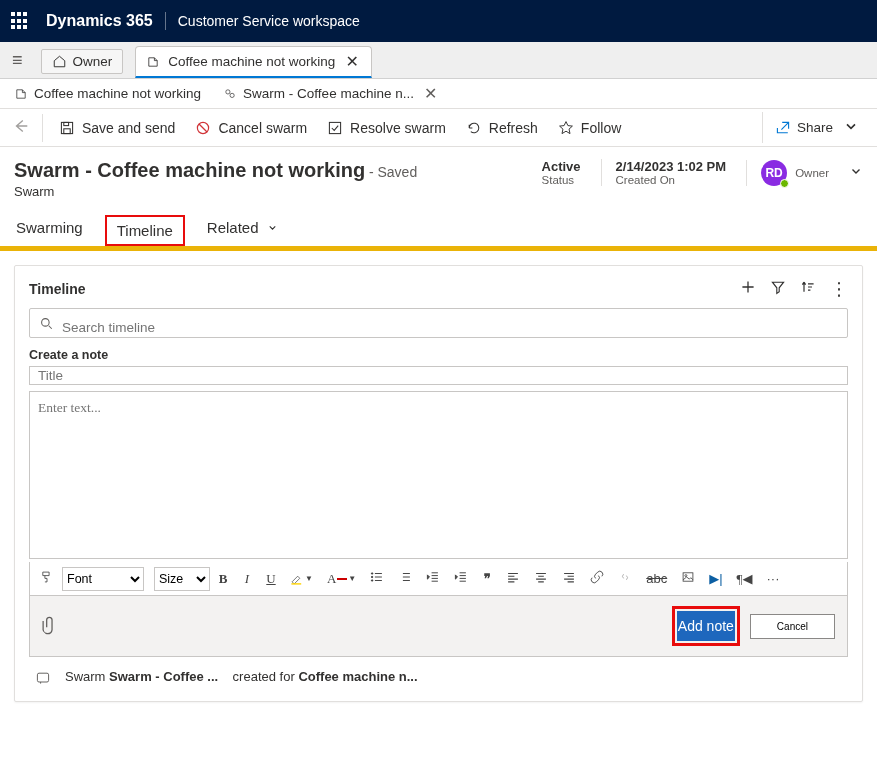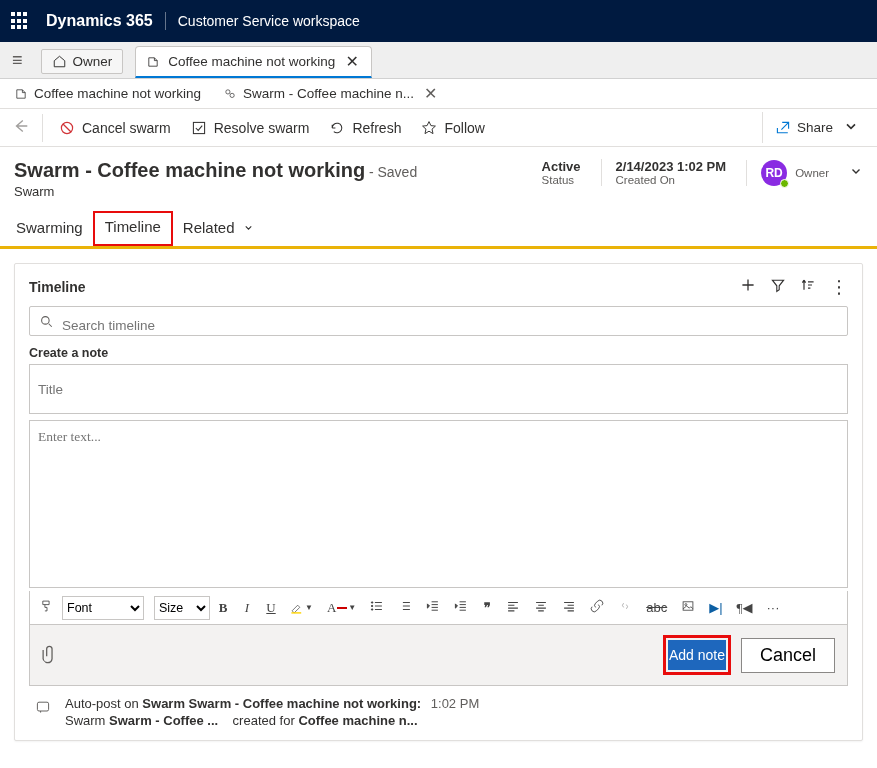--- a/index.html
+++ b/index.html
@@ -44,56 +44,56 @@
   .rec-meta { display: flex; align-items: center; gap: 20px; }
   .meta-block { border-left: 1px solid #e1dfdd; padding-left: 14px; }
   .meta-block:first-child { border-left: none; padding-left: 0; }
   .meta-label { font-size: 11.5px; color: #605e5c; }
   .meta-value { font-size: 13px; font-weight: 600; }
   .avatar { width: 26px; height: 26px; border-radius: 50%; background: #8a2be2; color: #fff; display: inline-flex; align-items: center; justify-content: center; font-size: 12px; font-weight: 600; position: relative; }
   .avatar .dot { position: absolute; bottom: -2px; right: -2px; width: 9px; height: 9px; border-radius: 50%; background: #6bb700; border: 1.5px solid #fff; }
   .chev-down { cursor: pointer; }
 
   
-  .page-tabs { display: flex; gap: 8px; padding: 4px 14px 0 14px; border-bottom: 3px solid #eab308; }
+  .page-tabs { display: flex; gap: 20px; padding: 4px 14px 0 14px; border-bottom: 5px solid #eab308; align-items: flex-end; }
   .ptab { padding: 8px 2px 10px 2px; cursor: pointer; font-size: 15px; }
   .ptab.active { border-bottom: 3px solid #0e53bd; }
   .ptab.highlight { border: 2.5px solid #e80c0c; padding: 5px 10px; }
   .ptab .chev { margin-left: 4px; }
 
   
   .work-area { padding: 14px; }
   .card { border: 1px solid #e1dfdd; border-radius: 2px; padding: 12px 14px; background: #fff; box-shadow: 0 1px 2px rgba(0,0,0,0.05); }
   .card-head { display: flex; justify-content: space-between; align-items: center; margin-bottom: 8px; }
   .card-head h3 { margin: 0; font-size: 14px; font-weight: 600; }
   .card-actions { display: flex; gap: 14px; align-items: center; font-size: 16px; }
   .card-actions span { cursor: pointer; }
   .card-actions svg { width: 16px; height: 16px; cursor: pointer; stroke: #323130; }
 
   .search-wrap { position: relative; margin-bottom: 10px; }
   .search-wrap svg { position: absolute; left: 10px; top: 8px; width: 15px; height: 15px; color: #605e5c; }
   .search-input { width: 100%; height: 30px; padding: 12px 10px 4px 32px; border: 1px solid #c8c6c4; border-radius: 2px; font-size: 13.5px; }
 
   .section-label { font-size: 12.5px; font-weight: 600; margin: 4px 0; }
-  .title-input { width: 100%; height: 50px; border: 1px solid #c8c6c4; padding: 6px 8px; font-size: 13.5px; margin-bottom: 6px; }
+  .title-input { width: 100%; height: 19px; border: 1px solid #c8c6c4; padding: 6px 8px; font-size: 13.5px; margin-bottom: 6px; }
   .body-input { width: 100%; height: 168px; border: 1px solid #c8c6c4; padding: 8px; font-size: 13.5px; resize: none; font-family: Liberation Serif, serif; }
 
   .rte-toolbar { border: 1px solid #c8c6c4; border-top: none; display: flex; align-items: center; padding: 4px; gap: 2px; flex-wrap: nowrap; }
   .rte-toolbar .btn { padding: 4px 6px; cursor: pointer; color: #444; font-size: 13px; min-width: 22px; text-align: center; }
   .rte-toolbar select { height: 24px; font-size: 12.5px; border: 1px solid #c8c6c4; background: #fff; }
   .rte-toolbar .colorpick { display: inline-flex; align-items: center; }
   .mini-tri { font-size: 8px; margin-left: 1px; color: #444; }
   .rte-toolbar svg { width: 14px; height: 14px; }
 
   .note-footer { background: #f3f2f1; border: 1px solid #c8c6c4; border-top: none; display: flex; align-items: center; justify-content: space-between; padding: 10px 12px; }
   .attach-icon { font-size: 18px; color: #605e5c; cursor: pointer; transform: rotate(-45deg); }
   .foot-btns { display: flex; gap: 10px; align-items: center; }
   .hl-box { border: 3px solid #e80c0c; padding: 2px; }
   .btn-primary { background: #1e67bd; color: #fff; border: 1px solid #1e67bd; padding: 6px 0; cursor: pointer; font-size: 14px; }
-  .btn-secondary { background: #fff; border: 1px solid #8a8886; padding: 6px 18px; cursor: pointer; font-size: 18px; }
+  .btn-secondary { background: #fff; border: 1px solid #8a8886; padding: 6px 26px; cursor: pointer; font-size: 10px; }
 
   .post-row { display: flex; gap: 14px; padding: 10px 6px 0 6px; align-items: flex-start; }
   .post-icon { padding-top: 3px; color: #605e5c; }
   .post-body { font-size: 13px; }
   .post-body .bold { font-weight: 600; }
   .post-body .time { color: #605e5c; margin-left: 6px; }
   .post-body .line2 { margin-top: 2px; }
 
   input, textarea, select { outline: none; }
 </style>
@@ -150,20 +150,28 @@
   </div>
 </div>
 
 <div class="cmdbar">
   <span class="back-btn">
     <svg width="18" height="18" viewBox="0 0 20 20" fill="none" stroke="#a19f9d" stroke-width="1.5">
         <path d="M12 4 L5 10 L12 16 M5 10 H17"></path>
       </svg>
   </span>
   <div style="width:1px;height:28px;background:#e1dfdd;margin:0 6px;"></div>
+  <div class="cmd">
+    <svg viewBox="0 0 20 20" fill="none" stroke="#323130" stroke-width="1.3">
+        <rect x="3" y="3" width="14" height="14"></rect>
+        <rect x="6" y="3" width="6" height="4"></rect>
+        <rect x="6" y="11" width="8" height="6"></rect>
+      </svg>
+    <span>Save and send</span>
+  </div>
   <div class="cmd">
     <svg viewBox="0 0 20 20" fill="none" stroke="#d13438" stroke-width="1.5">
         <circle cx="10" cy="10" r="7"></circle>
         <path d="M5 5 L15 15"></path>
       </svg>
     <span>Cancel swarm</span>
   </div>
   <div class="cmd">
     <svg viewBox="0 0 20 20" fill="none" stroke="#323130" stroke-width="1.3">
         <rect x="3" y="3" width="14" height="14"></rect>
@@ -355,25 +363,20 @@
     </div>
 
     <div class="post-row">
       <div class="post-icon">
         <svg width="16" height="16" viewBox="0 0 20 20" fill="none" stroke="#605e5c" stroke-width="1.2">
             <rect x="3" y="4" width="14" height="11" rx="2"></rect>
             <path d="M7 17 v-2"></path>
           </svg>
       </div>
       <div class="post-body">
-        <div>
-          <span>Auto-post on</span>
-          <span class="bold">Swarm Swarm - Coffee machine not working:</span>
-          <span class="time">1:02 PM</span>
-        </div>
         <div class="line2">
           <span>Swarm</span>
           <span class="bold">Swarm - Coffee ...</span>
           &nbsp;&nbsp;
           <span>created for</span>
           <span class="bold">Coffee machine n...</span>
         </div>
       </div>
     </div>
 

